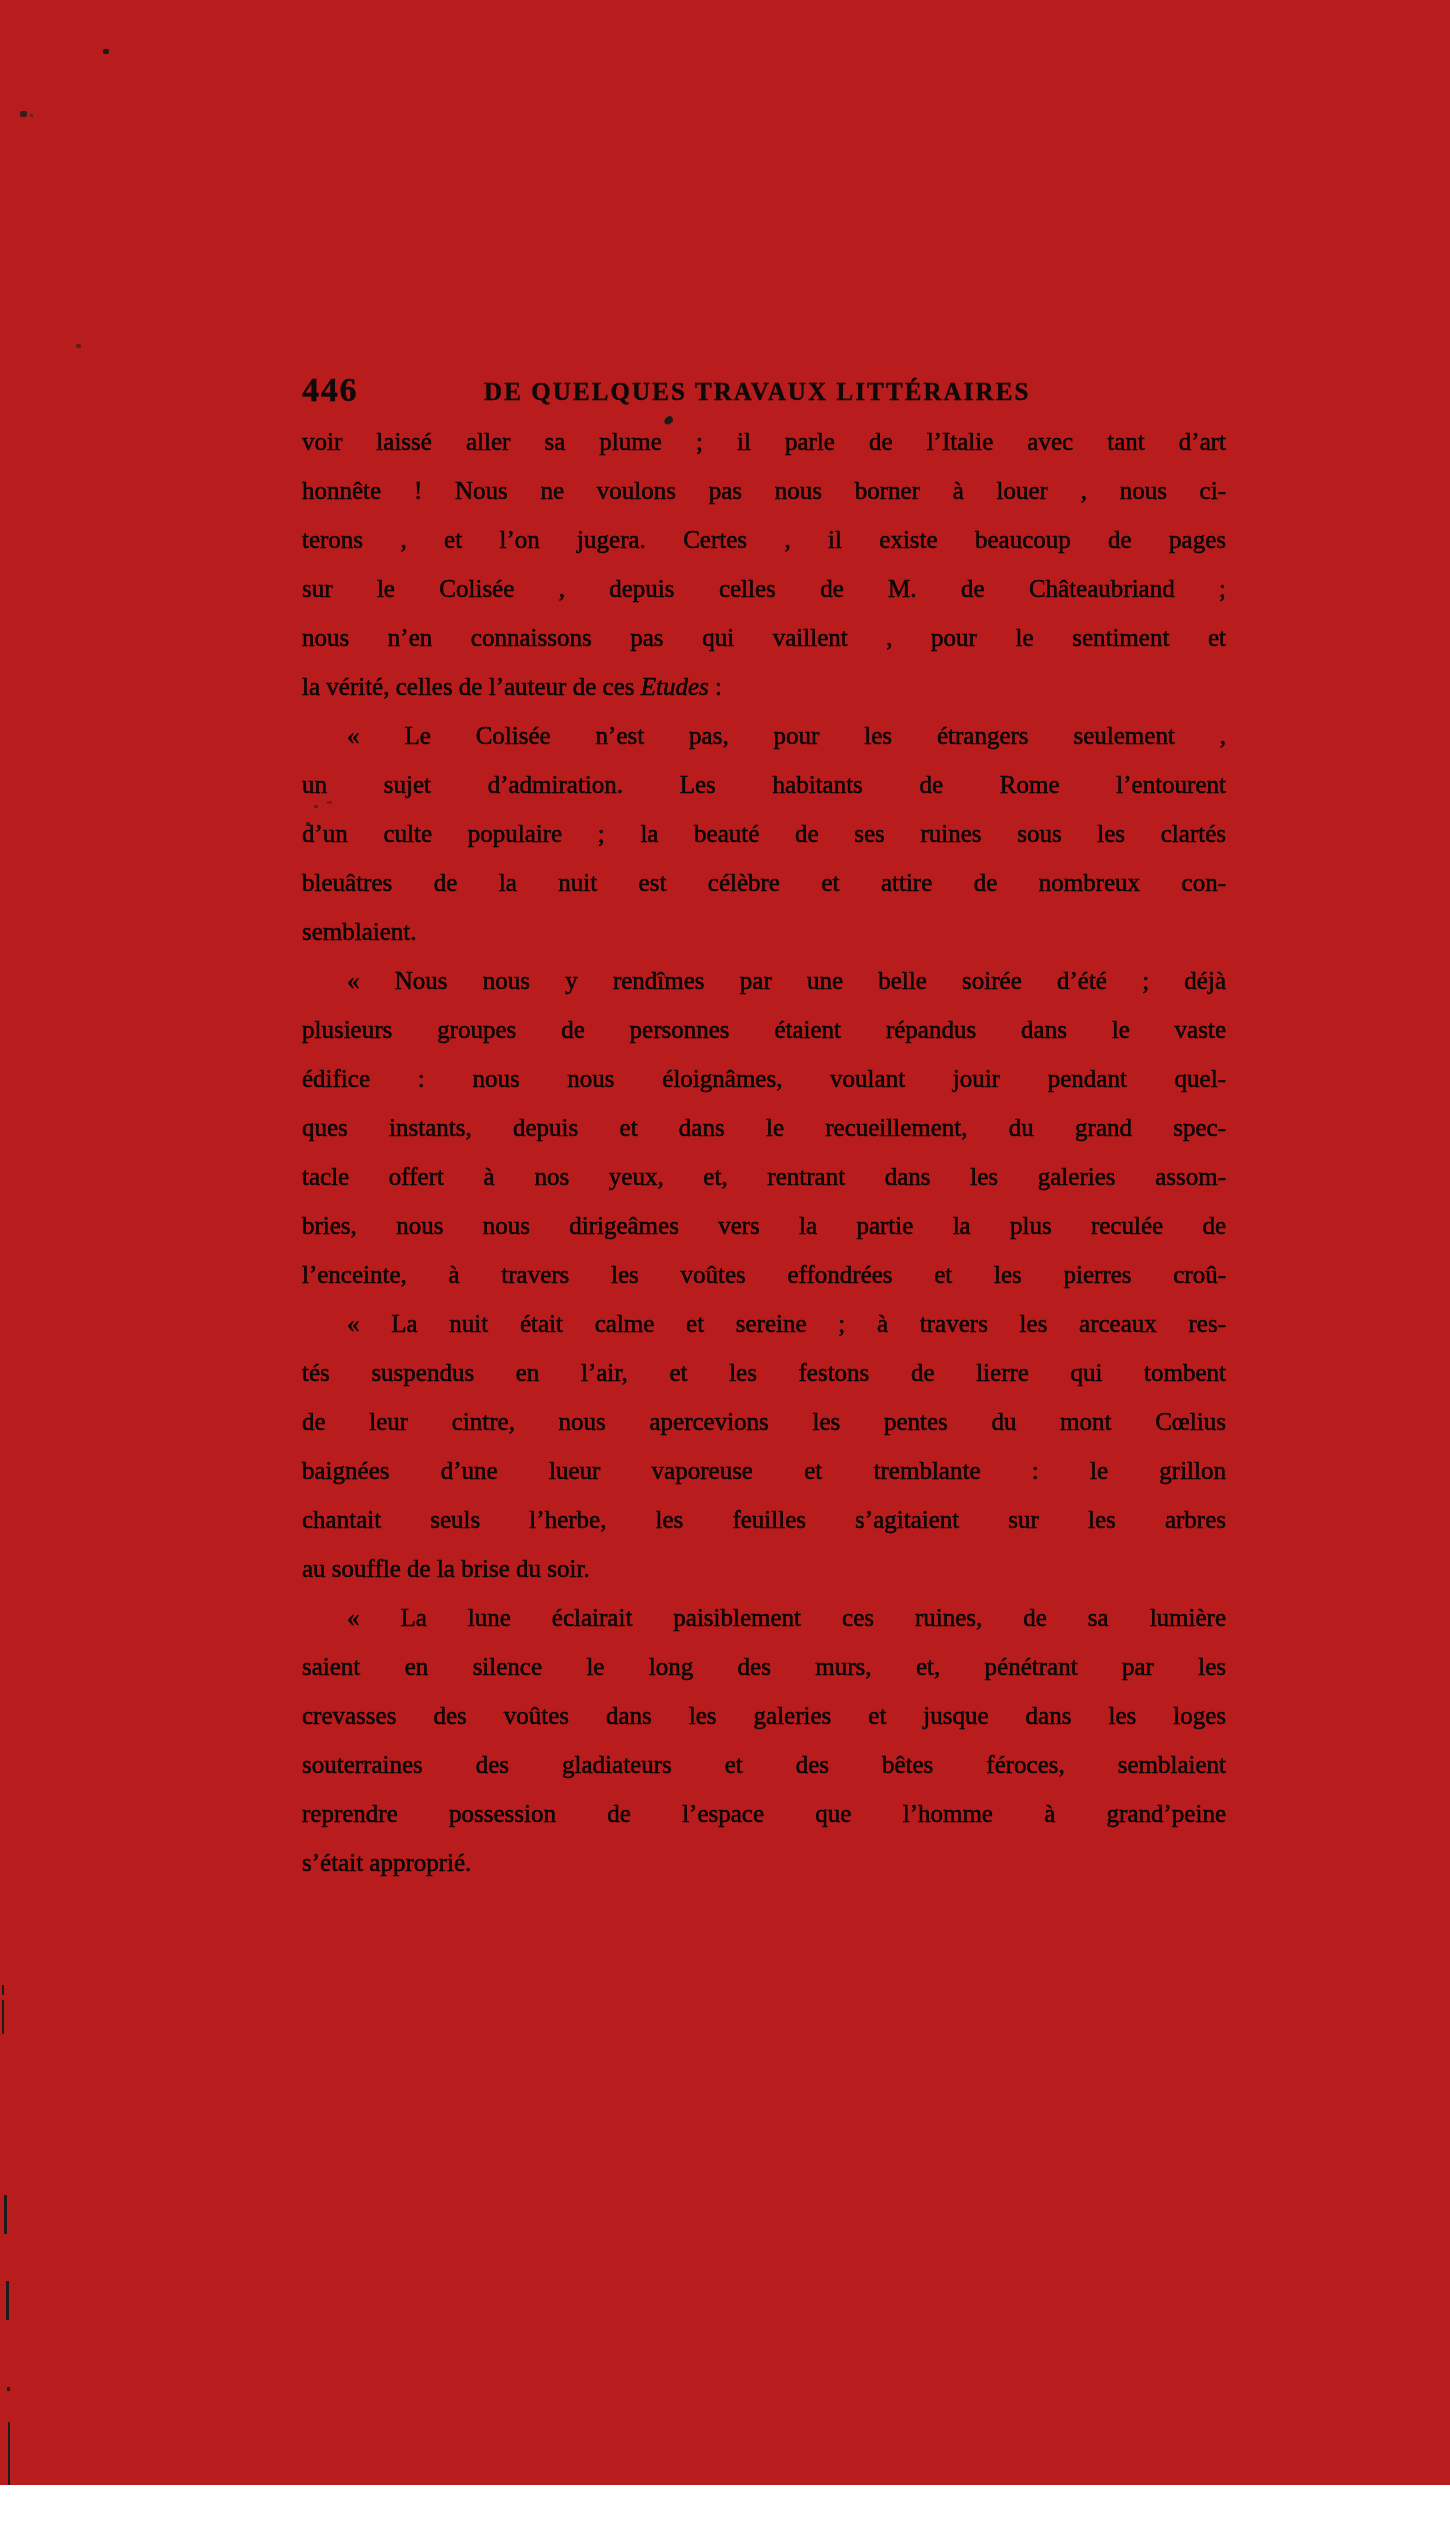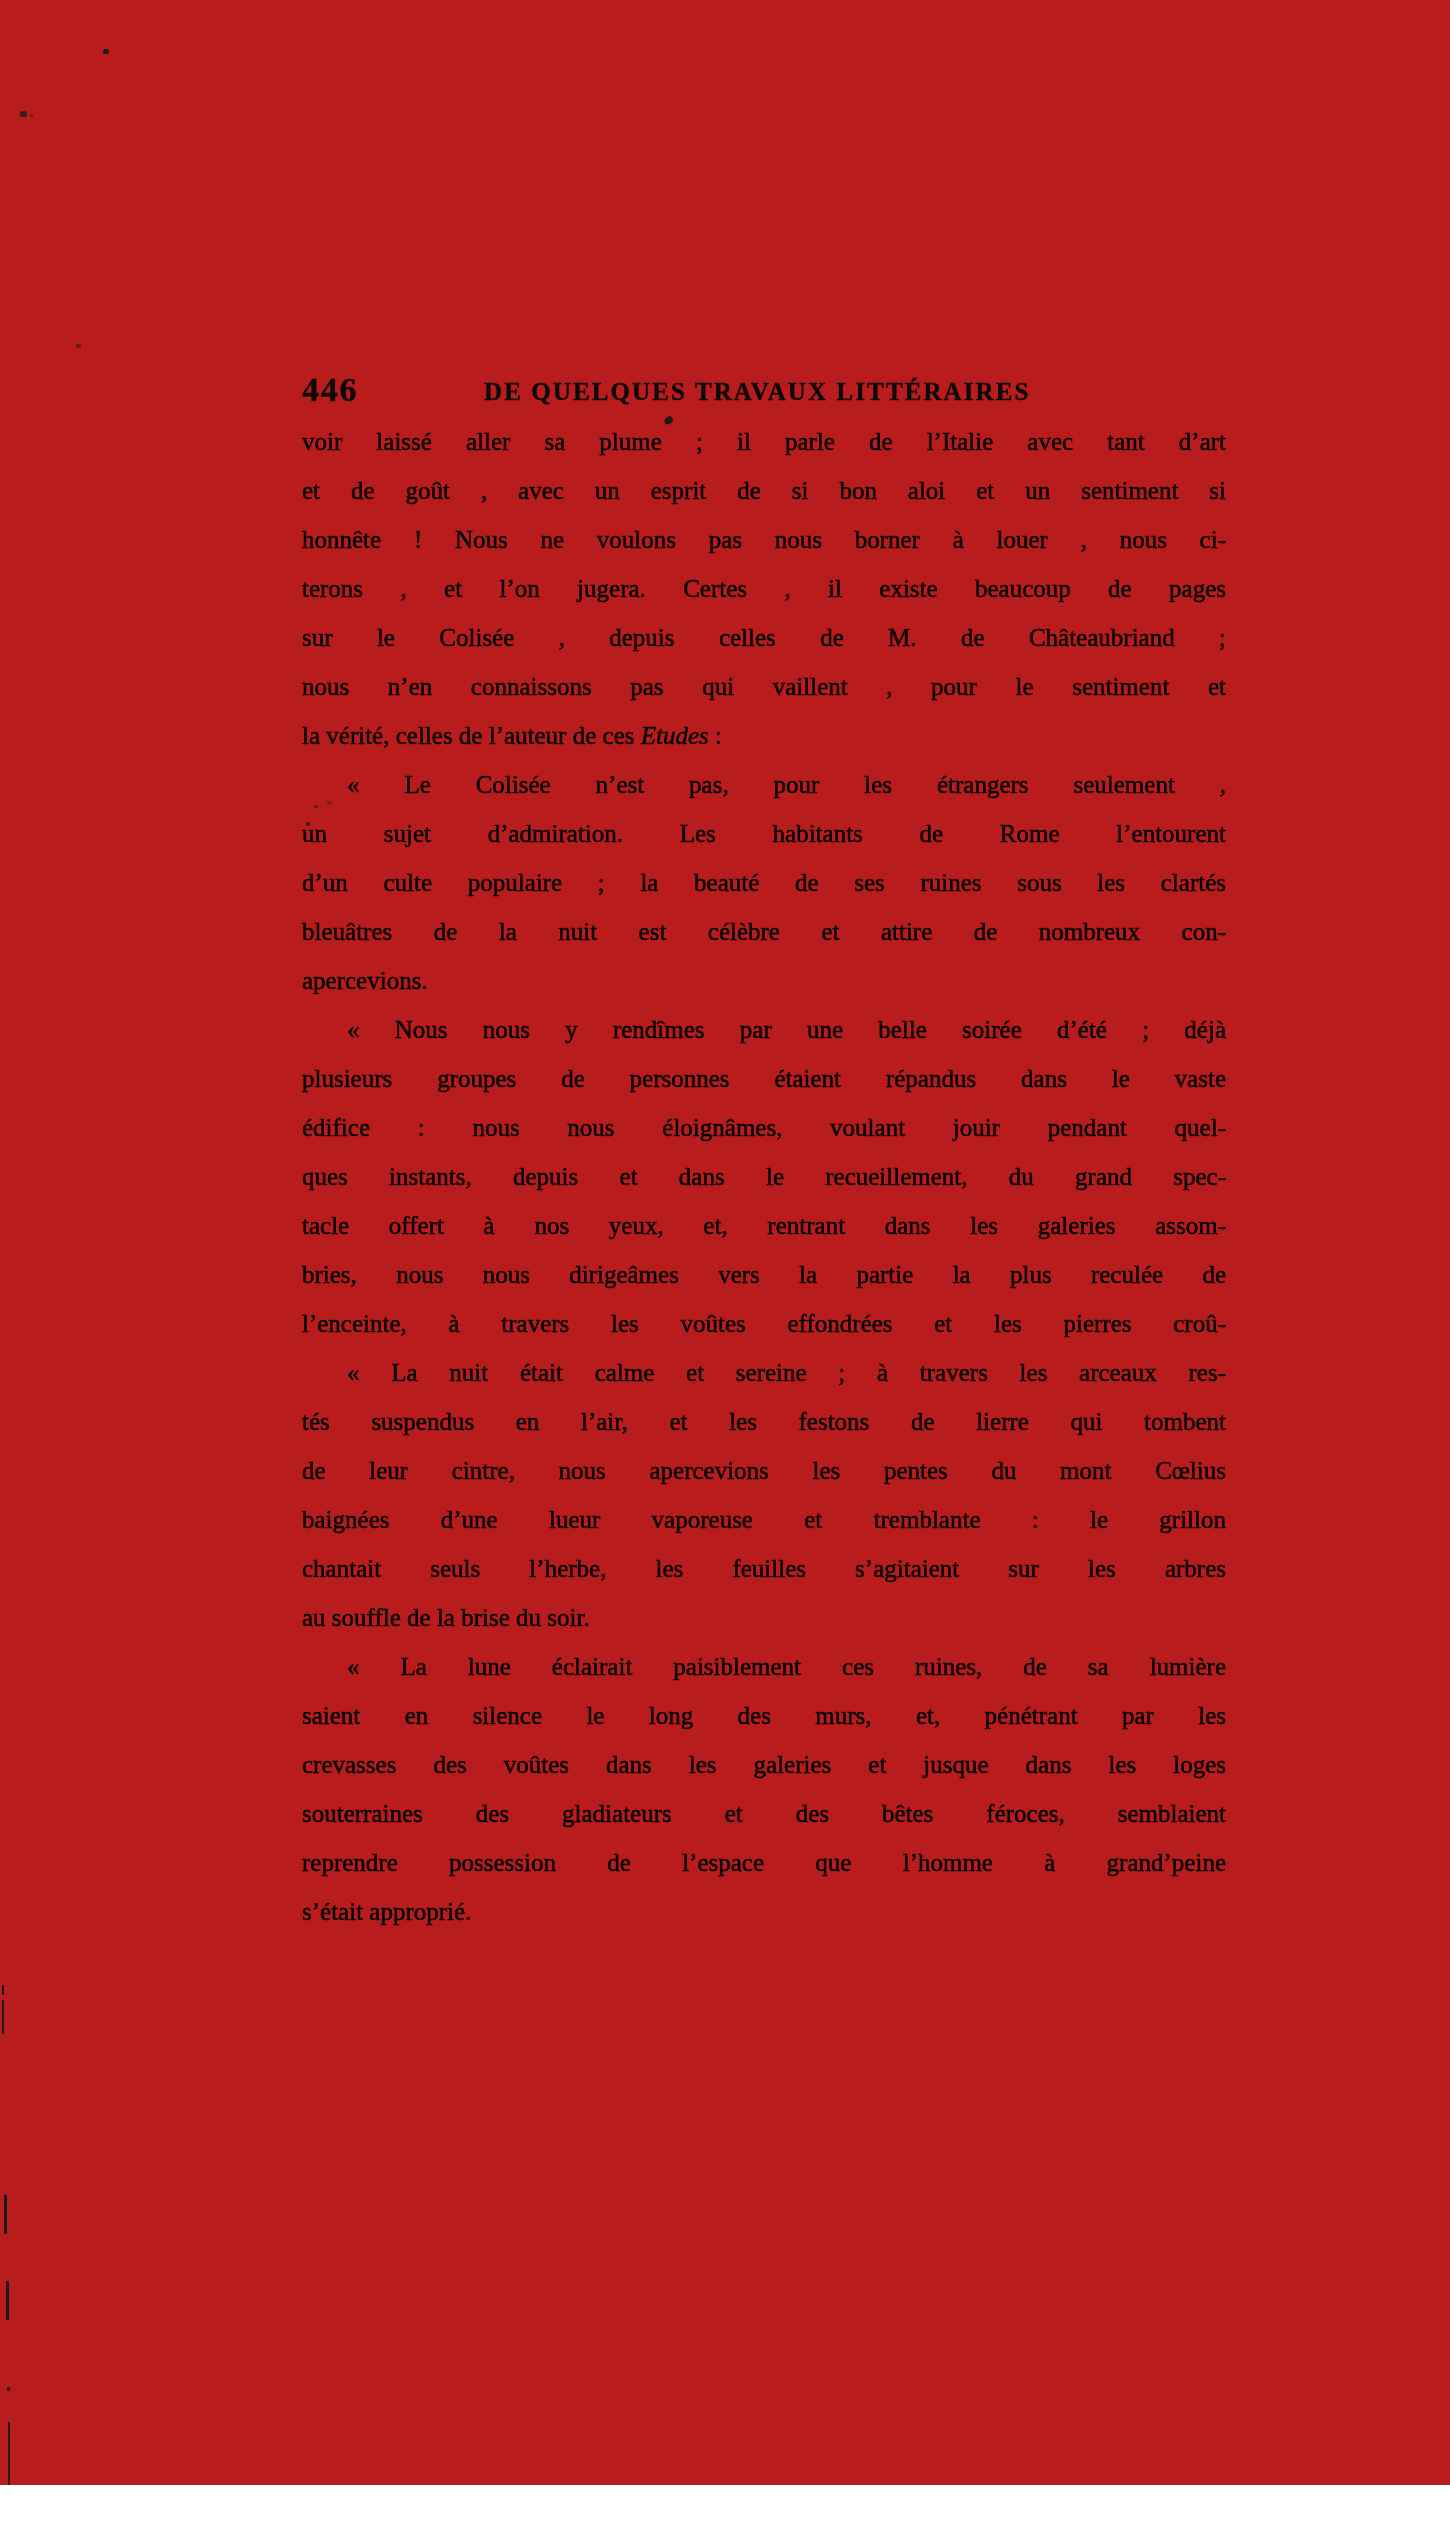--- a/index.html
+++ b/index.html
@@ -65,31 +65,30 @@
 
 <div class="page">
 
   <div class="running-header">
     <span class="page-number">446</span>
     <span class="header-title">DE QUELQUES TRAVAUX LITTÉRAIRES</span>
   </div>
 
   <div class="text-block" id="text-block">
       <div class="line"><span>voir laissé aller sa plume ; il parle de l’Italie avec tant d’art</span></div>
-      <div class="line"><span>et de goût , avec un esprit de si bon aloi et un sentiment si</span></div>
       <div class="line"><span>honnête ! Nous ne voulons pas nous borner à louer , nous ci-</span></div>
       <div class="line"><span>terons , et l’on jugera. Certes , il existe beaucoup de pages</span></div>
       <div class="line"><span>sur le Colisée , depuis celles de M. de Châteaubriand ;</span></div>
       <div class="line"><span>nous n’en connaissons pas qui vaillent , pour le sentiment et</span></div>
       <div class="line no-just"><span>la vérité, celles de l’auteur de ces </span><i>Etudes</i><span> :</span></div>
       <div class="line indent"><span>« Le Colisée n’est pas, pour les étrangers seulement ,</span></div>
       <div class="line"><span>un sujet d’admiration. Les habitants de Rome l’entourent</span></div>
       <div class="line"><span>d’un culte populaire ; la beauté de ses ruines sous les clartés</span></div>
       <div class="line"><span>bleuâtres de la nuit est célèbre et attire de nombreux con-</span></div>
-      <div class="line no-just"><span>apercevions.</span></div>
+      <div class="line no-just"><span>semblaient.</span></div>
       <div class="line indent"><span>« Nous nous y rendîmes par une belle soirée d’été ; déjà</span></div>
       <div class="line"><span>plusieurs groupes de personnes étaient répandus dans le vaste</span></div>
       <div class="line"><span>édifice : nous nous éloignâmes, voulant jouir pendant quel-</span></div>
       <div class="line"><span>ques instants, depuis et dans le recueillement, du grand spec-</span></div>
       <div class="line"><span>tacle offert à nos yeux, et, rentrant dans les galeries assom-</span></div>
       <div class="line"><span>bries, nous nous dirigeâmes vers la partie la plus reculée de</span></div>
       <div class="line"><span>l’enceinte, à travers les voûtes effondrées et les pierres croû-</span></div>
       <div class="line indent"><span>« La nuit était calme et sereine ; à travers les arceaux res-</span></div>
       <div class="line"><span>tés suspendus en l’air, et les festons de lierre qui tombent</span></div>
       <div class="line"><span>de leur cintre, nous apercevions les pentes du mont Cœlius</span></div>

